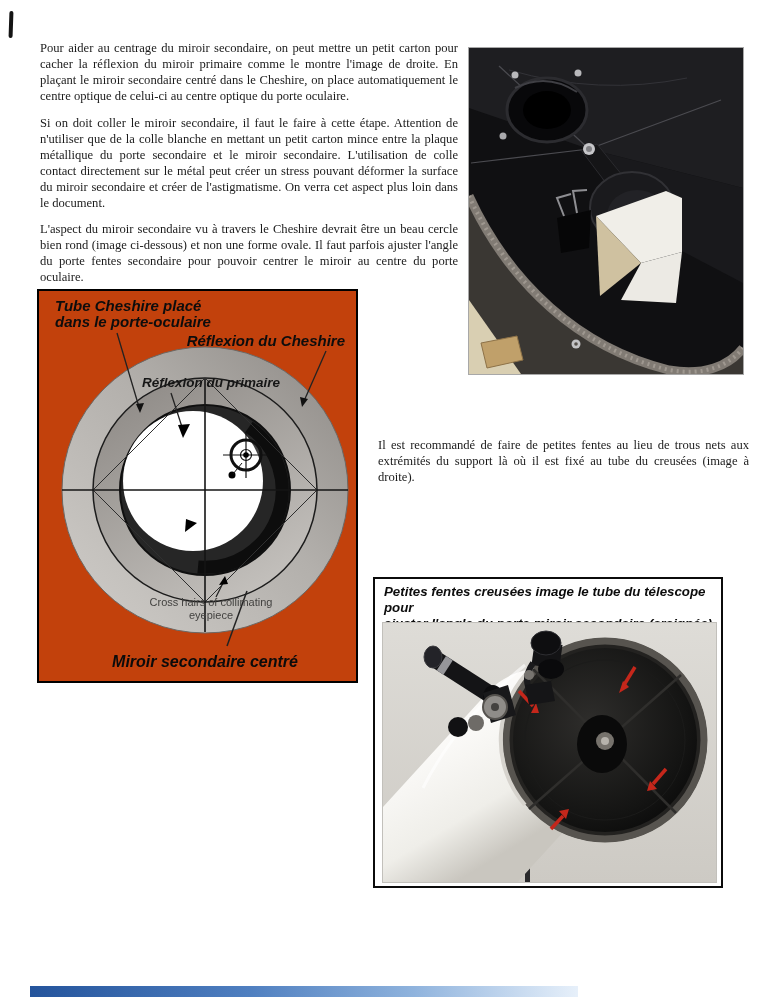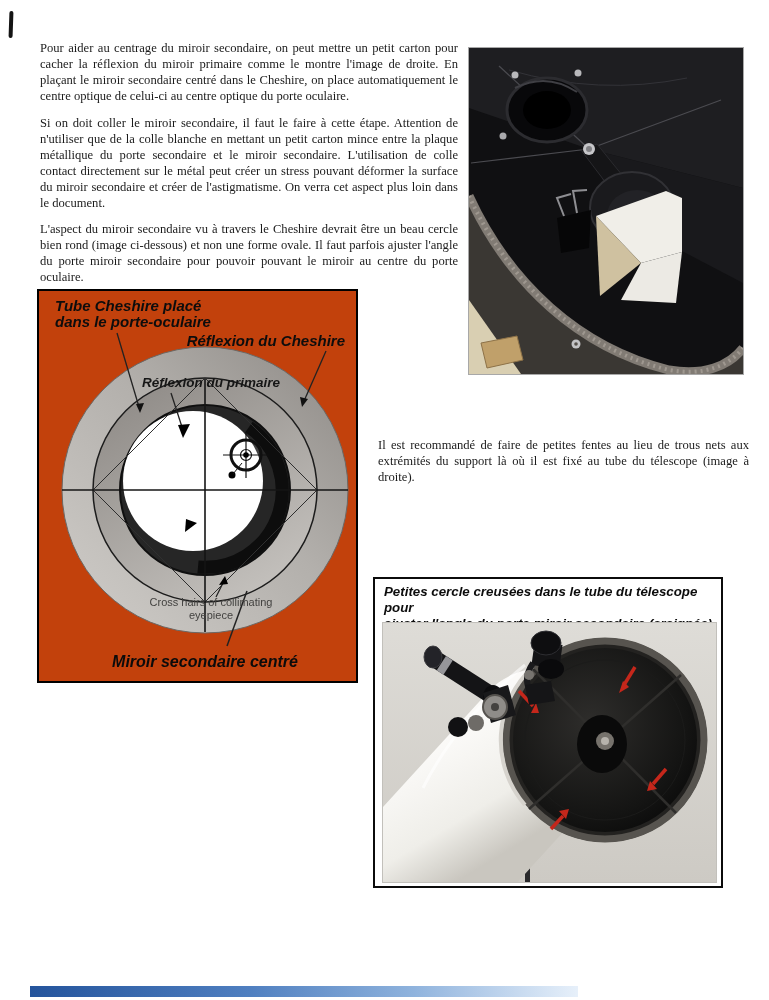--- a/index.html
+++ b/index.html
@@ -28,21 +28,21 @@
 </style>
 </head>
 <body>
 
 <div class="page">
 
   <div class="artifact-dash"></div>
 
   <p class="body-par col-left" style="top:40px;">Pour aider au centrage du miroir secondaire, on peut mettre un petit carton pour cacher la réflexion du miroir primaire comme le montre l'image de droite. En plaçant le miroir secondaire centré dans le Cheshire, on place automatiquement le centre optique de celui-ci au centre optique du porte oculaire.</p>
   <p class="body-par col-left" style="top:115px;">Si on doit coller le miroir secondaire, il faut le faire à cette étape. Attention de n'utiliser que de la colle blanche en mettant un petit carton mince entre la plaque métallique du porte secondaire et le miroir secondaire. L'utilisation de colle contact directement sur le métal peut créer un stress pouvant déformer la surface du miroir secondaire et créer de l'astigmatisme. On verra cet aspect plus loin dans le document.</p>
-  <p class="body-par col-left" style="top:221px;">L'aspect du miroir secondaire vu à travers le Cheshire devrait être un beau cercle bien rond (image ci-dessous) et non une forme ovale. Il faut parfois ajuster l'angle du porte miroir secondaire pour pouvoir pouvant le miroir au centre du porte oculaire.</p>
+  <p class="body-par col-left" style="top:221px;">L'aspect du miroir secondaire vu à travers le Cheshire devrait être un beau cercle bien rond (image ci-dessous) et non une forme ovale. Il faut parfois ajuster l'angle du porte fentes secondaire pour pouvoir centrer le miroir au centre du porte oculaire.</p>
 
   <svg class="photo1" viewBox="0 0 274 326" preserveAspectRatio="none">
     <rect x="0" y="0" width="274" height="326" fill="#101012"></rect>
     <polygon points="0,0 274,0 274,140 120,101 0,60" fill="#1e1e21"></polygon>
     <polygon points="120,101 274,140 274,235 150,170" fill="#19191c"></polygon>
     <g stroke="#4b4b50" stroke-width="1.2">
       <line x1="120" y1="101" x2="30" y2="18"></line>
       <line x1="120" y1="101" x2="252" y2="52"></line>
       <line x1="120" y1="101" x2="2" y2="115"></line>
       <line x1="120" y1="101" x2="200" y2="182"></line>
@@ -141,25 +141,25 @@
       <text class="lbl-big" x="16" y="20">Tube Cheshire placé</text>
       <text class="lbl-big" x="16" y="36">dans le porte-oculaire</text>
       <text class="lbl-big" x="306" y="55" text-anchor="end">Réflexion du Cheshire</text>
       <text class="lbl-med" x="172" y="96" text-anchor="middle">Réflexion du primaire</text>
       <text class="lbl-small" x="172" y="315" text-anchor="middle">Cross hairs of collimating</text>
       <text class="lbl-small" x="172" y="328" text-anchor="middle">eyepiece</text>
       <text class="lbl-caption" x="166" y="376" text-anchor="middle">Miroir secondaire centré</text>
     </svg>
   </div>
 
-  <p class="body-par col-right" style="top:437px;">Il est recommandé de faire de petites fentes au lieu de trous nets aux extrémités du support là où il est fixé au tube du télescope (image à droite).</p>
+  <p class="body-par col-right" style="top:437px;">Il est recommandé de faire de petites fentes au lieu de trous nets aux extrémités du support là où il est fixé au tube du creusées (image à droite).</p>
 
   <div class="figure2-box">
     <div class="fig2-caption">
-      <div>Petites cercle creusées dans le tube du télescope pour</div>
+      <div>Petites fentes creusées image le tube du télescope pour</div>
       <div>ajuster l'angle du porte miroir secondaire (araignée)</div>
     </div>
     <svg class="photo2" viewBox="0 0 333 259" preserveAspectRatio="none">
       <defs>
         <radialGradient id="coneGrad" cx="0.42" cy="0.4" r="0.75">
           <stop offset="0" stop-color="#2e2d2b"></stop>
             <stop offset="0.7" stop-color="#141413"></stop>
             <stop offset="1" stop-color="#060606"></stop>
         </radialGradient>
         <linearGradient id="tubeGrad" x1="0" y1="0" x2="0.55" y2="1">

